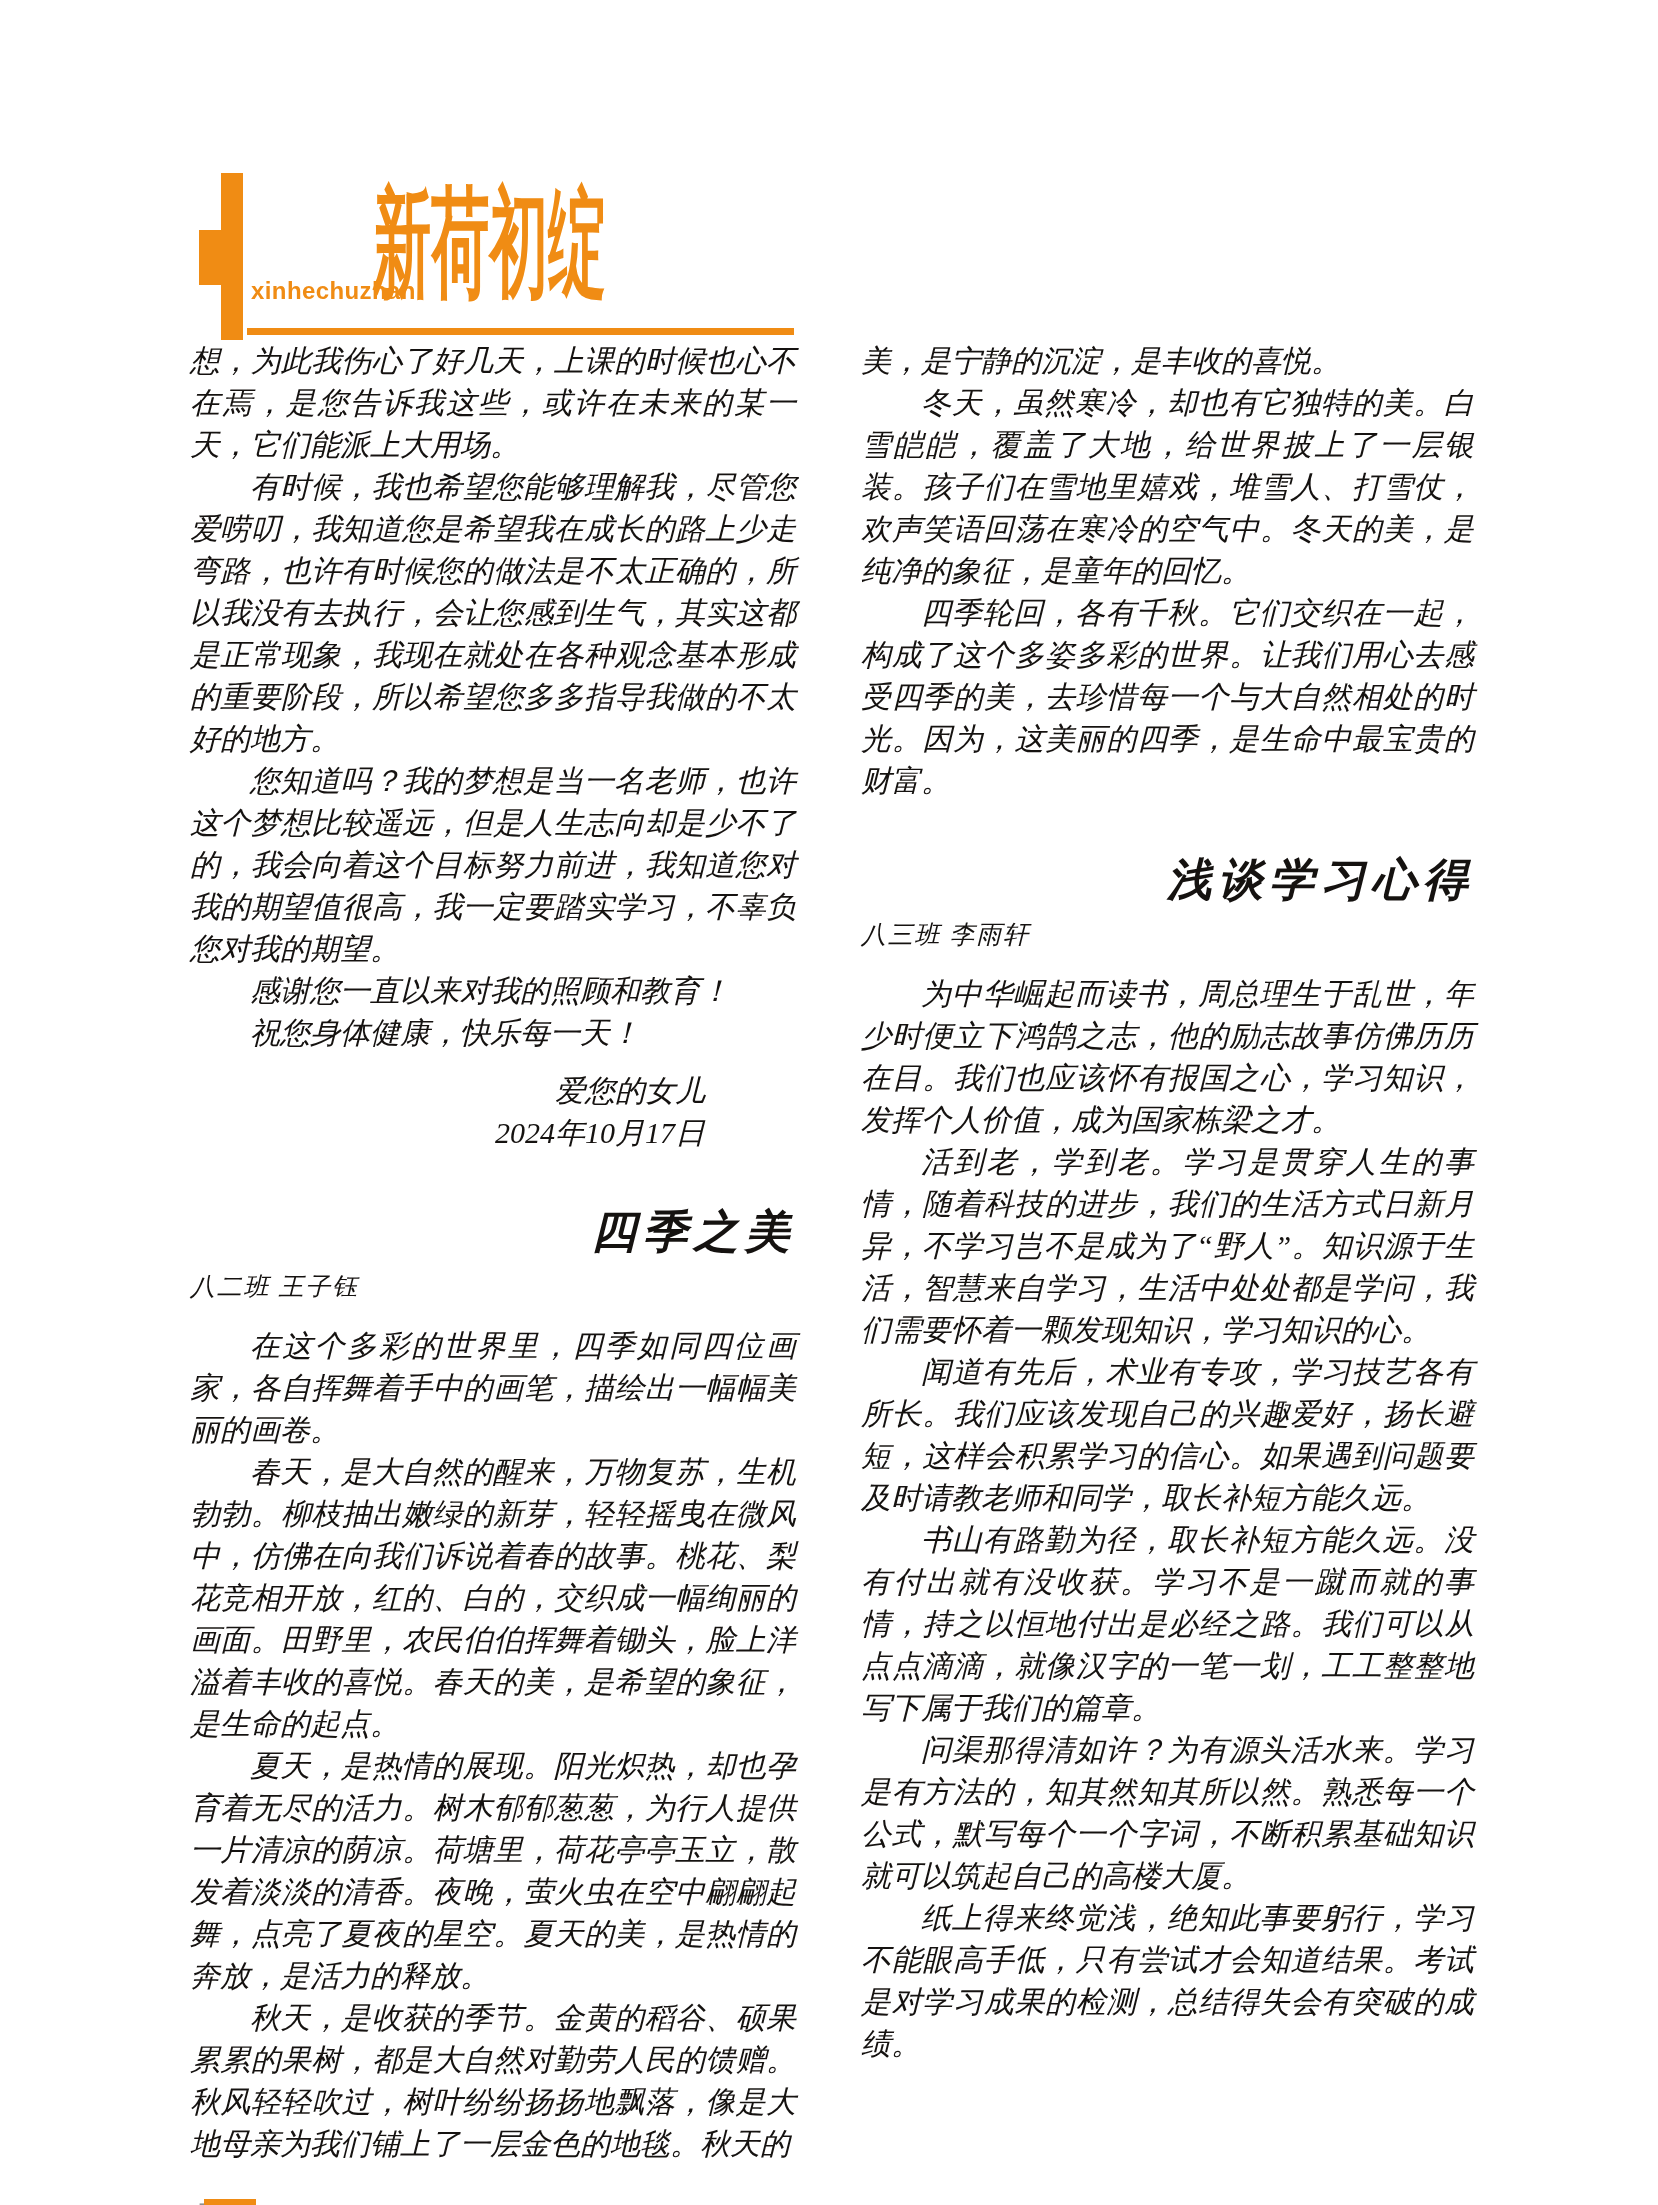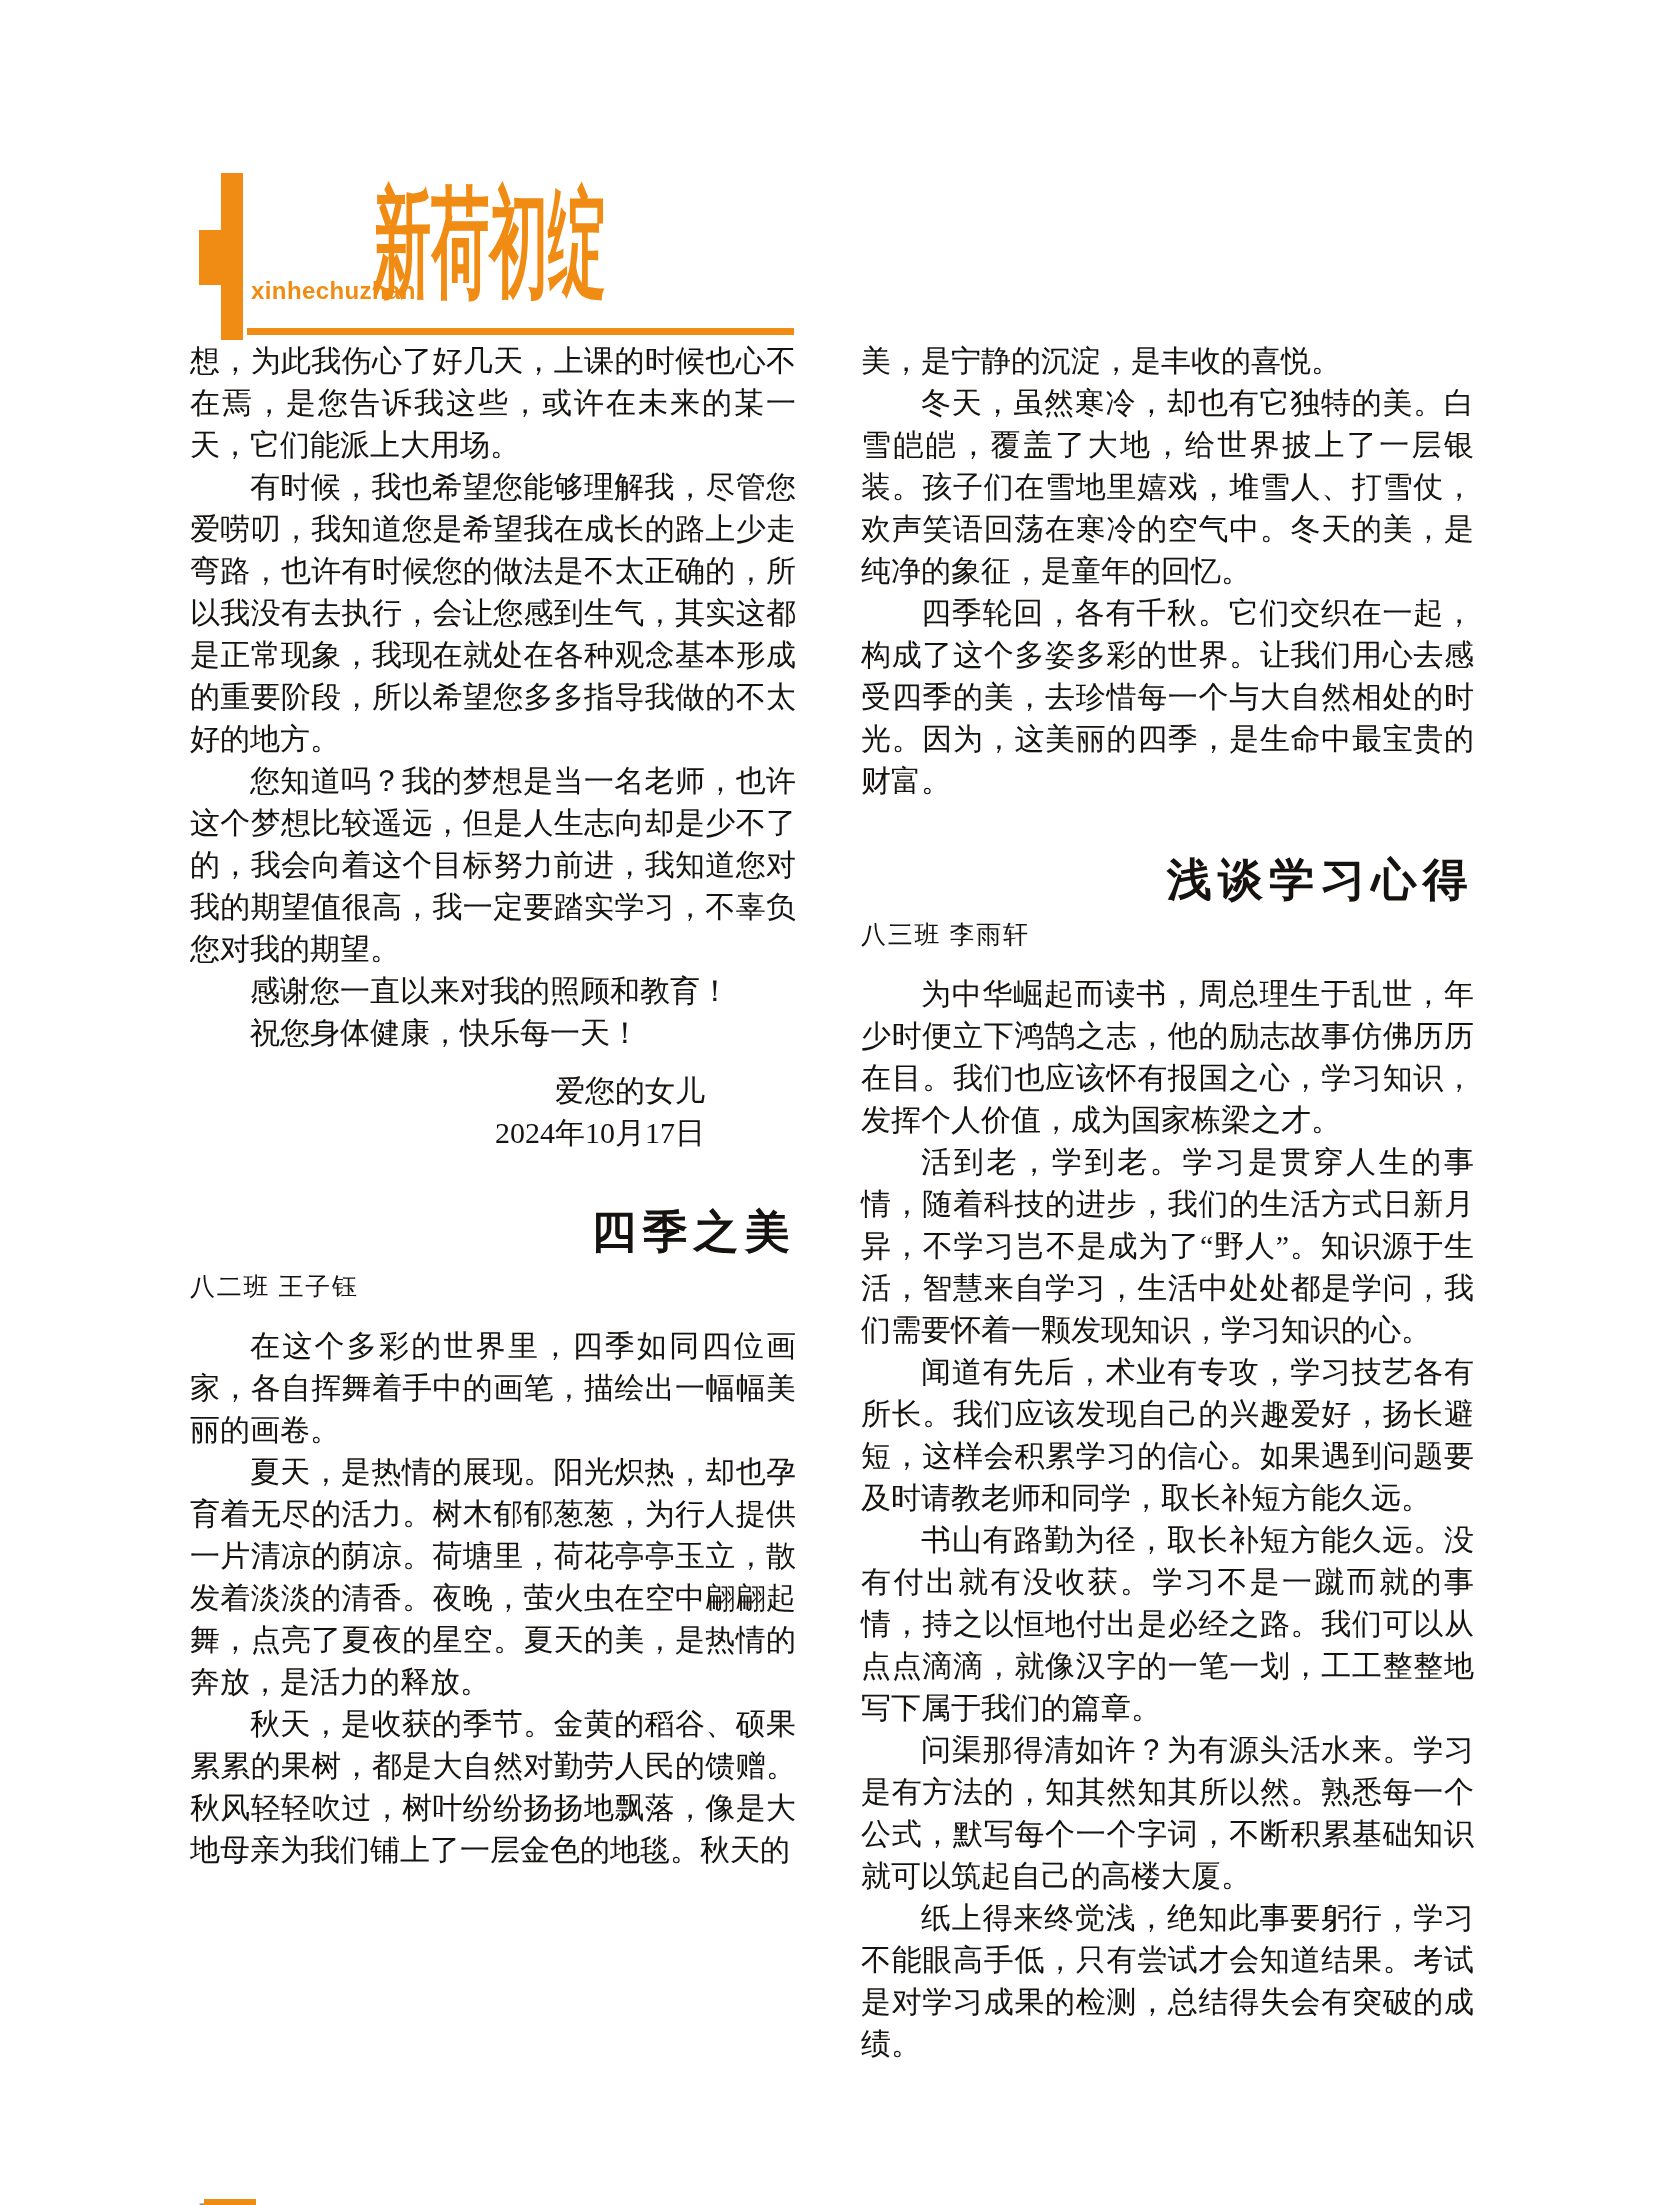--- a/index.html
+++ b/index.html
@@ -43,20 +43,21 @@
     position: absolute; left: 247px; top: 328px;
     width: 547px; height: 7px; background: var(--accent, #F08C14);
   }
 
   
   .column {
     position: absolute; top: 340px;
     font-size: 30px; line-height: 42px;
     text-align: justify;
     text-justify: inter-ideograph;
+    font-style: italic;
   }
   .col-left  { left: 190px;  width: 606px; }
   .col-right { left: 861px; width: 613px; }
 
   .para { margin: 0; text-indent: 2em; }
   .para.no-indent { text-indent: 0; }
 
   .signature { margin: 16px; }
   .sig-line {
     margin: 0; text-indent: 0;
@@ -117,20 +118,21 @@
     <div class="signature">
 
     <p class="sig-line">爱您的女儿</p>
         <p class="sig-line">2024年10月17日</p>
       </div>
     <h2 class="essay-title">四季之美</h2>
     <p class="essay-author">八二班 王子钰</p>
     <div>
 
     <p class="para">在这个多彩的世界里，四季如同四位画家，各自挥舞着手中的画笔，描绘出一幅幅美丽的画卷。</p>
+        <p class="para">春天，是大自然的醒来，万物复苏，生机勃勃。柳枝抽出嫩绿的新芽，轻轻摇曳在微风中，仿佛在向我们诉说着春的故事。桃花、梨花竞相开放，红的、白的，交织成一幅绚丽的画面。田野里，农民伯伯挥舞着锄头，脸上洋溢着丰收的喜悦。春天的美，是希望的象征，是生命的起点。</p>
         <p class="para">夏天，是热情的展现。阳光炽热，却也孕育着无尽的活力。树木郁郁葱葱，为行人提供一片清凉的荫凉。荷塘里，荷花亭亭玉立，散发着淡淡的清香。夜晚，萤火虫在空中翩翩起舞，点亮了夏夜的星空。夏天的美，是热情的奔放，是活力的释放。</p>
         <p class="para">秋天，是收获的季节。金黄的稻谷、硕果累累的果树，都是大自然对勤劳人民的馈赠。秋风轻轻吹过，树叶纷纷扬扬地飘落，像是大地母亲为我们铺上了一层金色的地毯。秋天的</p>
       </div>
   </section>
 
   <section class="column col-right">
     <div>
 
     <p class="para no-indent">美，是宁静的沉淀，是丰收的喜悦。</p>
         <p class="para">冬天，虽然寒冷，却也有它独特的美。白雪皑皑，覆盖了大地，给世界披上了一层银装。孩子们在雪地里嬉戏，堆雪人、打雪仗，欢声笑语回荡在寒冷的空气中。冬天的美，是纯净的象征，是童年的回忆。</p>

